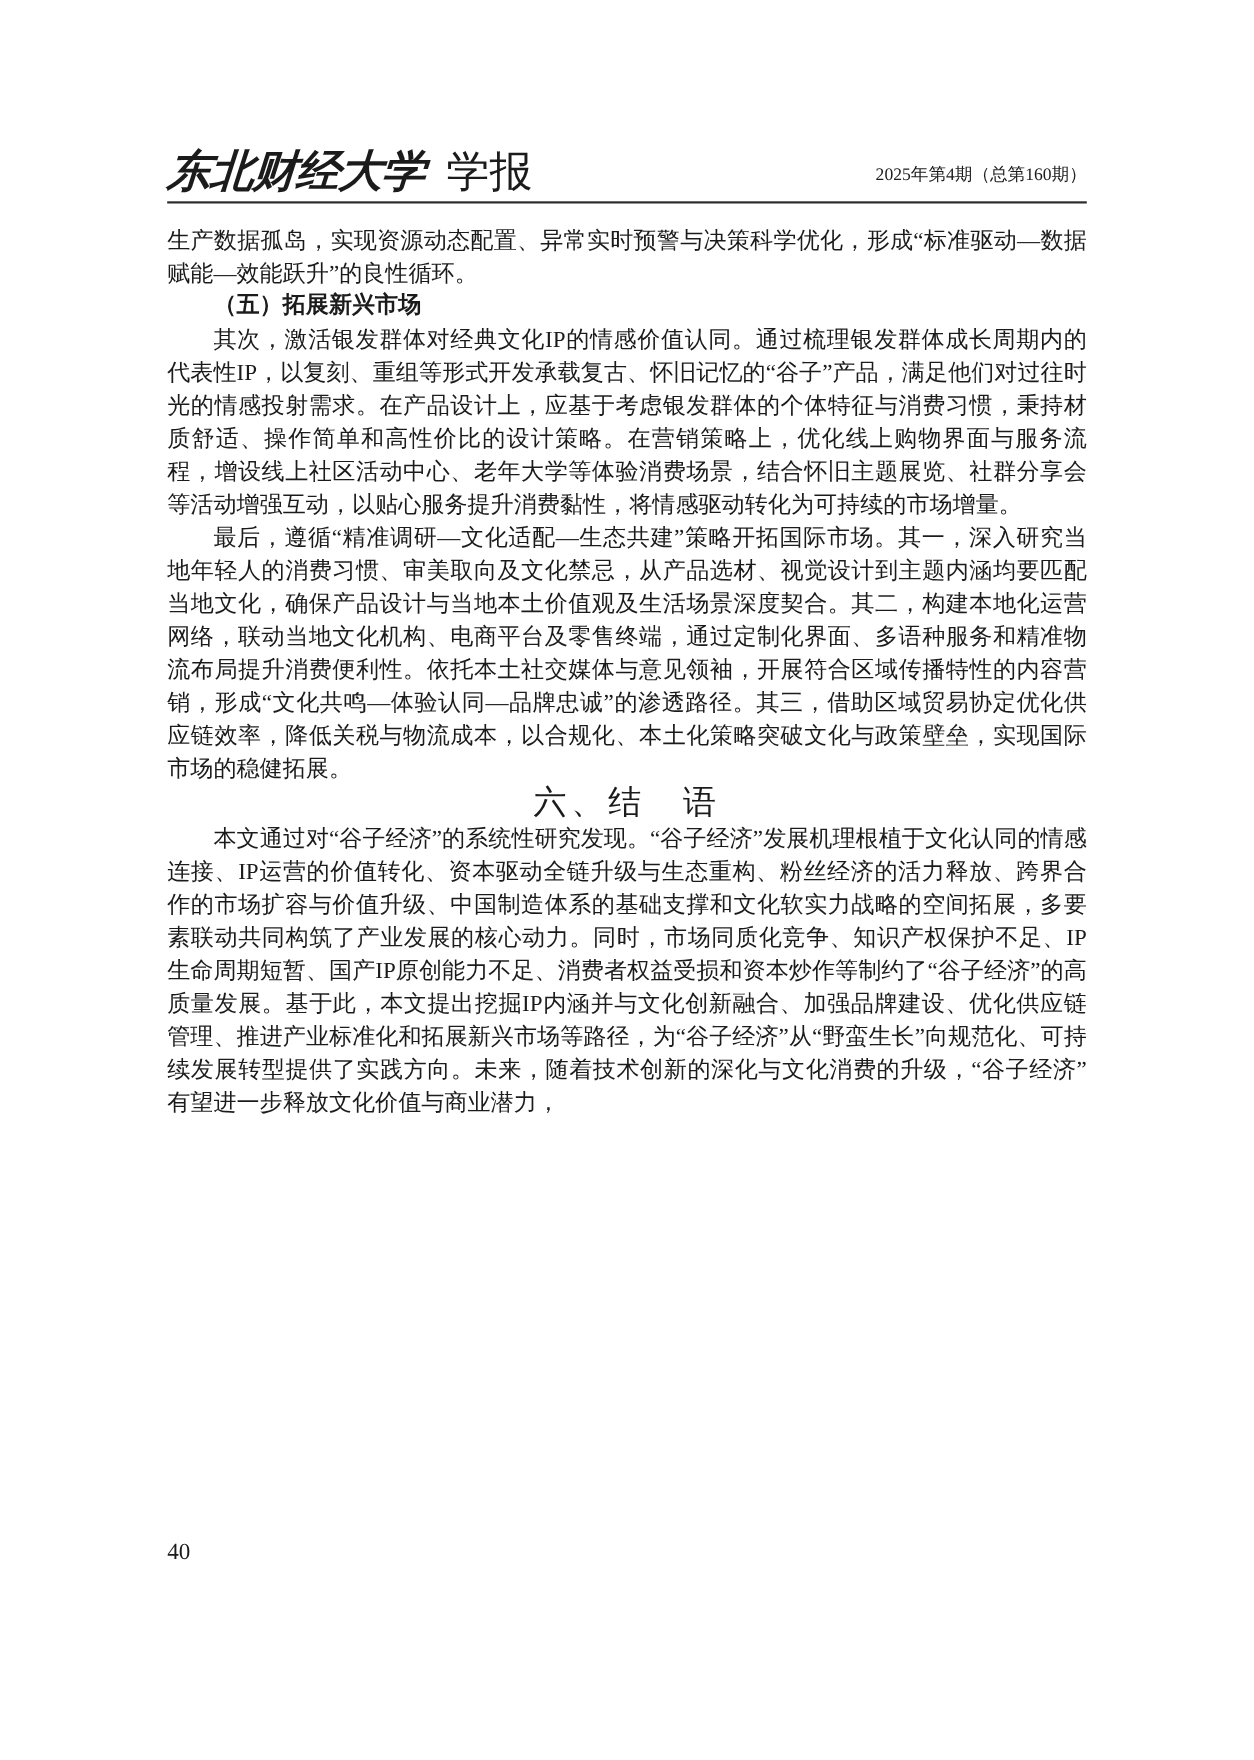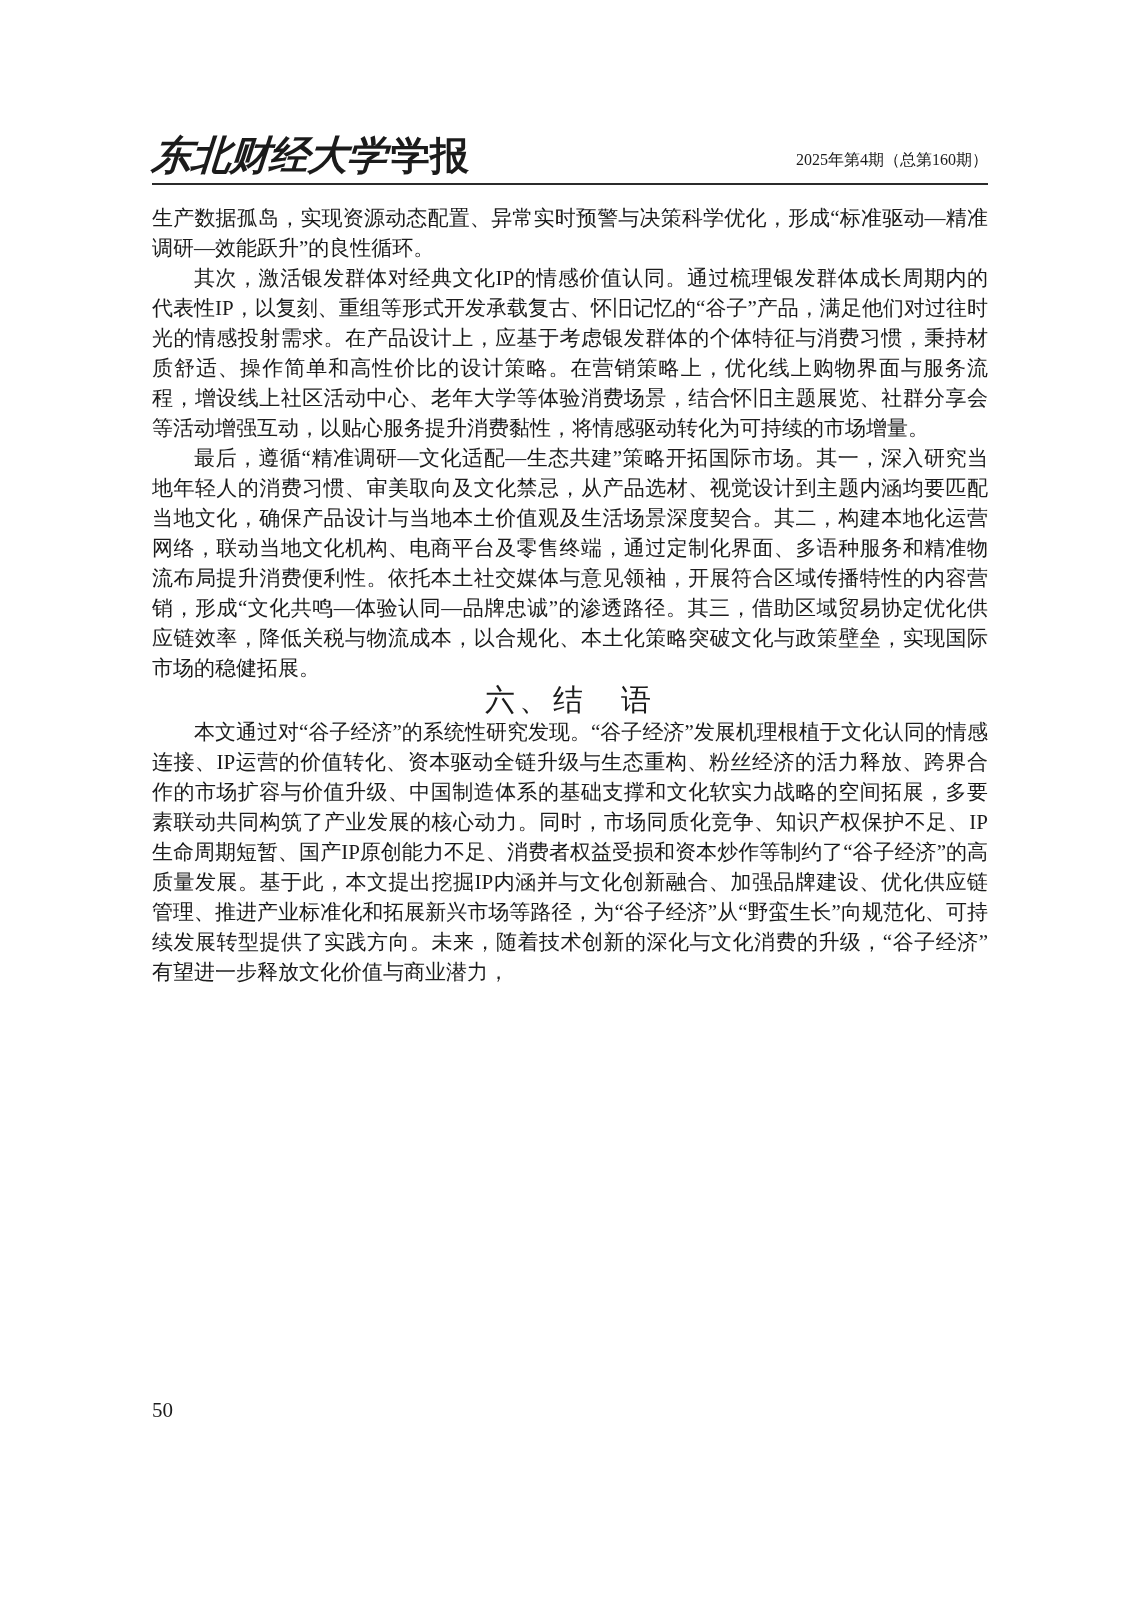--- a/index.html
+++ b/index.html
@@ -37,23 +37,23 @@
   .logo-script {
     font-size: 40px;
     font-weight: 700;
     font-style: italic;
     letter-spacing: -1px;
     transform: skewX(-4deg);
     display: inline-block;
   }
   .logo-suffix {
     font-size: 39px;
-    font-weight: 700;
+    font-weight: 400;
     font-style: normal;
-    margin-left: 5px;
+    margin-left: 20px;
     display: inline-block;
   }
   .issue-info {
     font-size: 16px;
     line-height: 1;
     padding-bottom: 8px;
     white-space: nowrap;
   }
   
   .article {
@@ -104,31 +104,32 @@
   <div class="page-header">
     <div class="journal-logo">
       <span class="logo-script">东北财经大学</span>
       <span class="logo-suffix">学报</span>
     </div>
     <div class="issue-info">2025年第4期（总第160期）</div>
   </div>
 
   <div class="article">
 
-    <p class="no-indent">生产数据孤岛，实现资源动态配置、异常实时预警与决策科学优化，形成“标准驱动—精准调研—效能跃升”的良性循环。</p>
+    <p class="no-indent">生产数据孤岛，实现资源动态配置、异常实时预警与决策科学优化，形成“标准驱动—数据赋能—效能跃升”的良性循环。</p>
 
+    <p class="subsection-heading">（五）拓展新兴市场</p>
 
 
 
     <p>其次，激活银发群体对经典文化IP的情感价值认同。通过梳理银发群体成长周期内的代表性IP，以复刻、重组等形式开发承载复古、怀旧记忆的“谷子”产品，满足他们对过往时光的情感投射需求。在产品设计上，应基于考虑银发群体的个体特征与消费习惯，秉持材质舒适、操作简单和高性价比的设计策略。在营销策略上，优化线上购物界面与服务流程，增设线上社区活动中心、老年大学等体验消费场景，结合怀旧主题展览、社群分享会等活动增强互动，以贴心服务提升消费黏性，将情感驱动转化为可持续的市场增量。</p>
 
     <p>最后，遵循“精准调研—文化适配—生态共建”策略开拓国际市场。其一，深入研究当地年轻人的消费习惯、审美取向及文化禁忌，从产品选材、视觉设计到主题内涵均要匹配当地文化，确保产品设计与当地本土价值观及生活场景深度契合。其二，构建本地化运营网络，联动当地文化机构、电商平台及零售终端，通过定制化界面、多语种服务和精准物流布局提升消费便利性。依托本土社交媒体与意见领袖，开展符合区域传播特性的内容营销，形成“文化共鸣—体验认同—品牌忠诚”的渗透路径。其三，借助区域贸易协定优化供应链效率，降低关税与物流成本，以合规化、本土化策略突破文化与政策壁垒，实现国际市场的稳健拓展。</p>
 
     <p class="section-heading">六、结　语</p>
 
 
     <p>本文通过对“谷子经济”的系统性研究发现。“谷子经济”发展机理根植于文化认同的情感连接、IP运营的价值转化、资本驱动全链升级与生态重构、粉丝经济的活力释放、跨界合作的市场扩容与价值升级、中国制造体系的基础支撑和文化软实力战略的空间拓展，多要素联动共同构筑了产业发展的核心动力。同时，市场同质化竞争、知识产权保护不足、IP生命周期短暂、国产IP原创能力不足、消费者权益受损和资本炒作等制约了“谷子经济”的高质量发展。基于此，本文提出挖掘IP内涵并与文化创新融合、加强品牌建设、优化供应链管理、推进产业标准化和拓展新兴市场等路径，为“谷子经济”从“野蛮生长”向规范化、可持续发展转型提供了实践方向。未来，随着技术创新的深化与文化消费的升级，“谷子经济”有望进一步释放文化价值与商业潜力，</p>
 
   </div>
 
-  <div class="page-number">50</div>
+  <div class="page-number">40</div>
 
 </div>
 
 </body></html>

